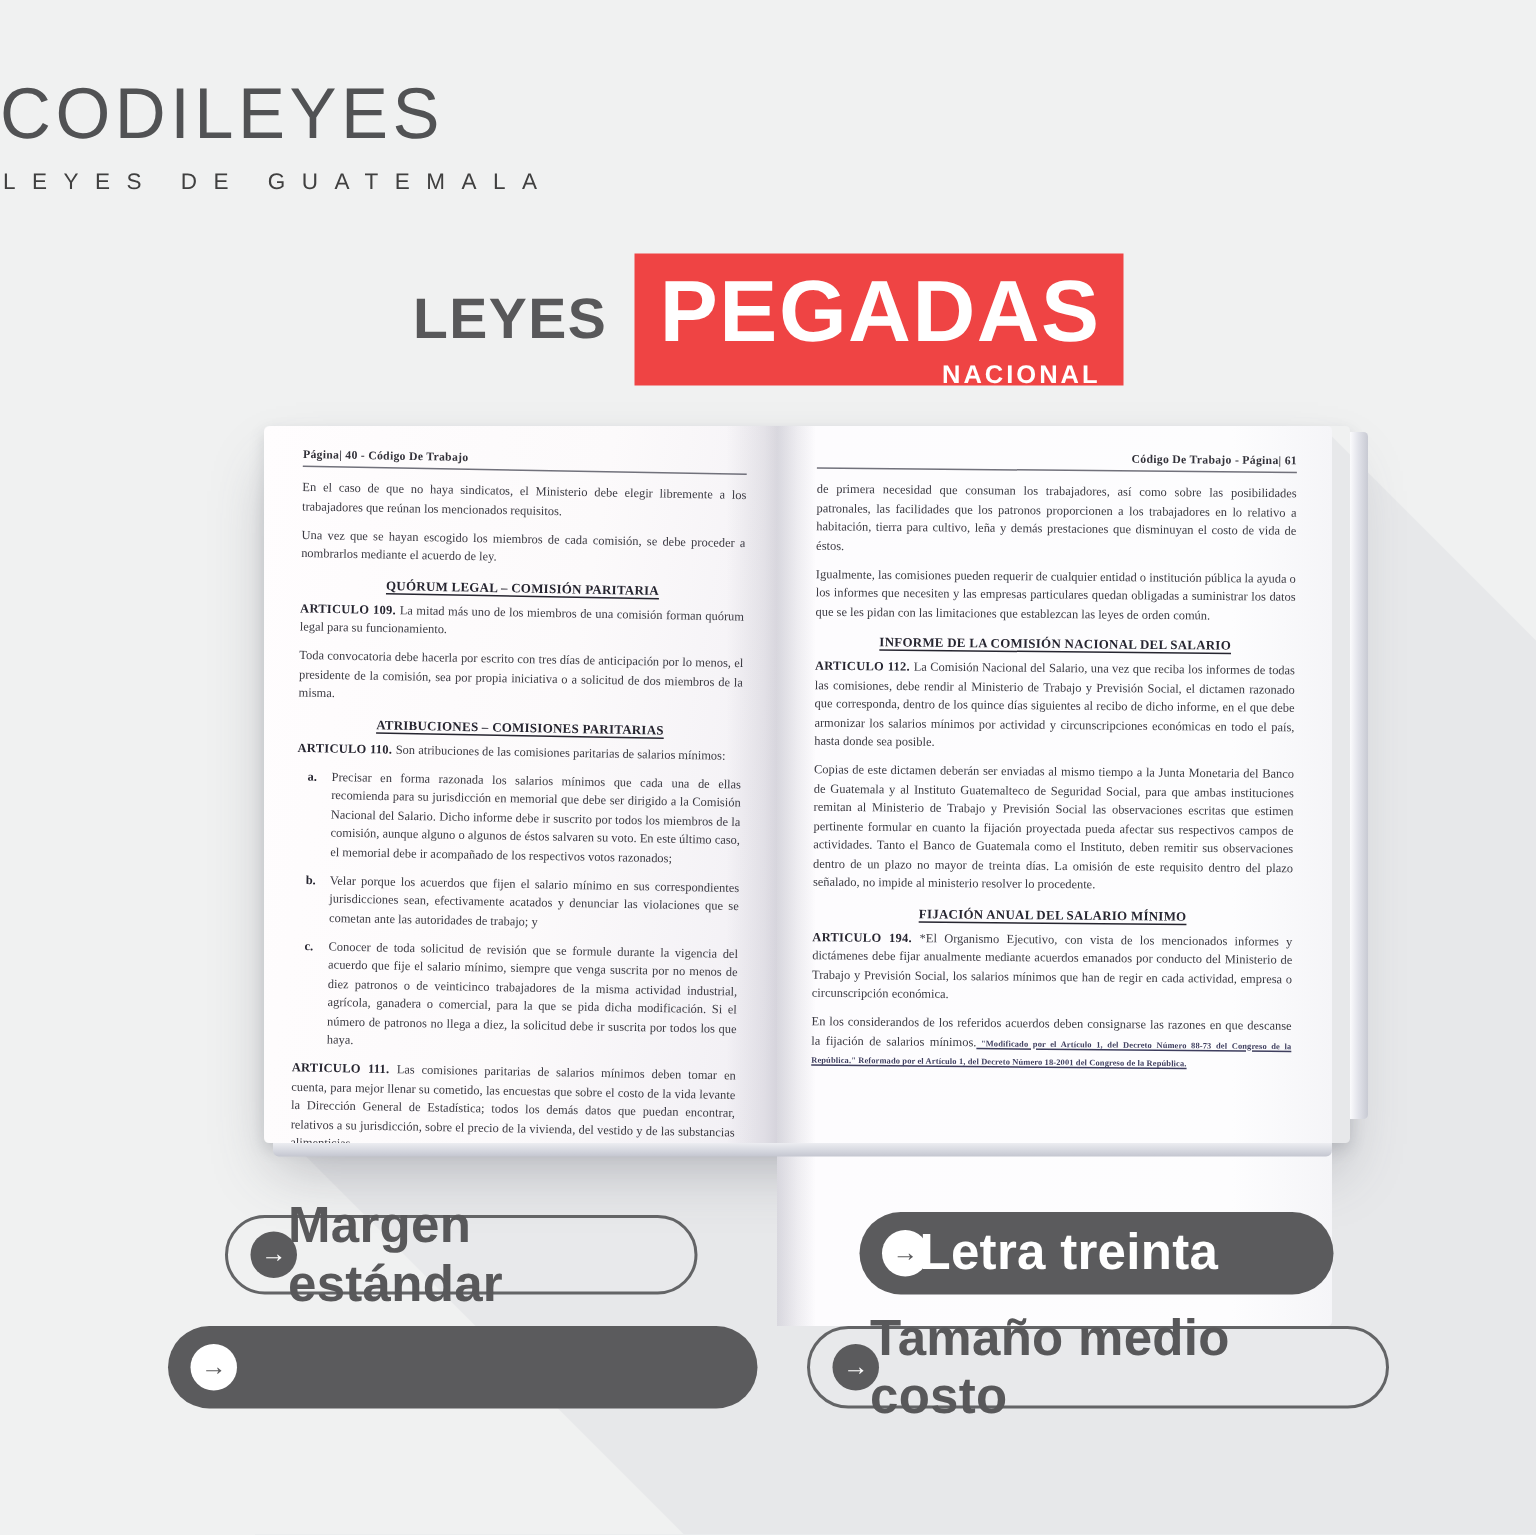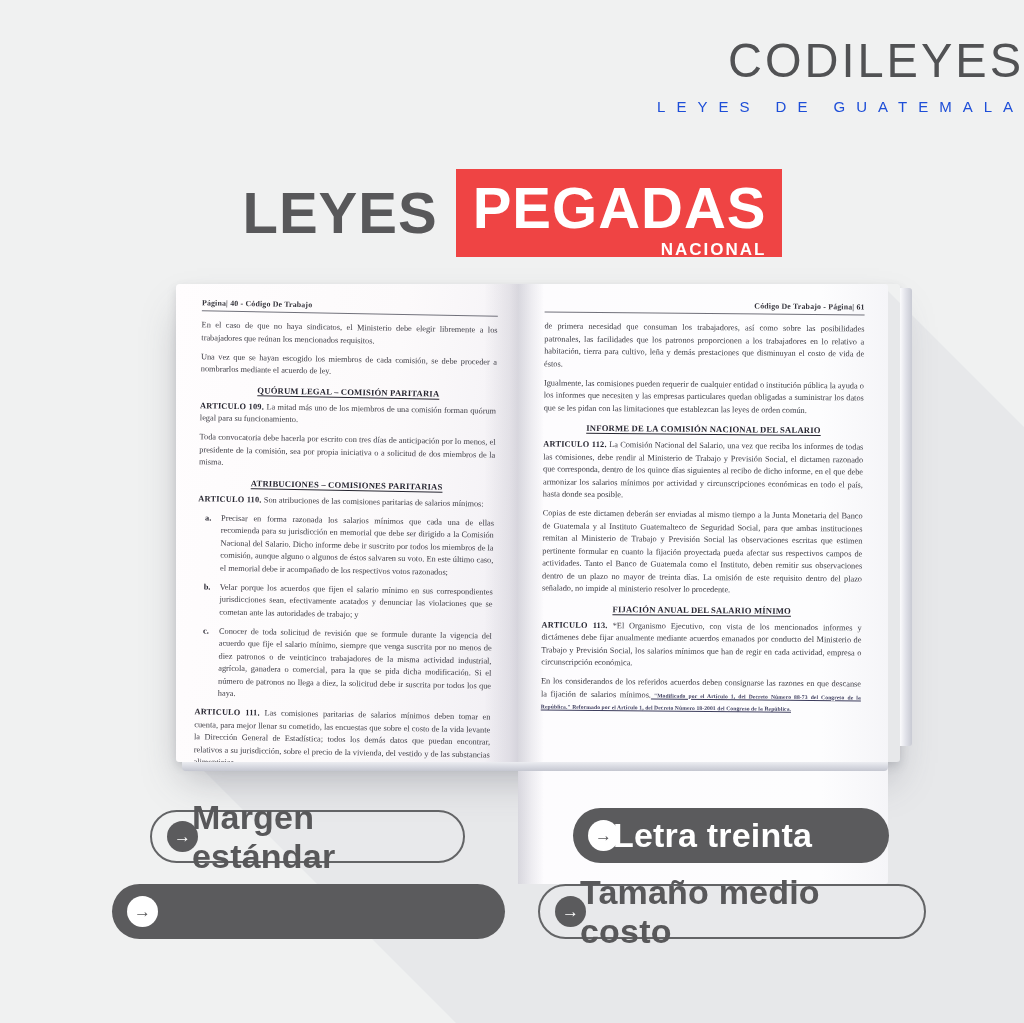--- a/index.html
+++ b/index.html
@@ -8,35 +8,35 @@
     background:#f0f1f1;
     font-family:"Liberation Sans", sans-serif;
     -webkit-font-smoothing:antialiased;
   }
   
   .bg-shadow{
     position:absolute;inset:0;background:#e7e8ea;
     clip-path:polygon(885px 288px,1024px 427px,1024px 1023px,456px 1023px,188px 755px,885px 740px);
   }
   
-  .logo{position:absolute;top:37px;left:0;width:100%;text-align:right;}
+  .logo{position:absolute;top:52px;left:0;width:100%;text-align:left;}
   .logo-name{
     font-size:47px;font-weight:300;letter-spacing:3px;color:#515254;line-height:1;
     transform:scaleY(1.02);
   }
   .logo-tagline{
     margin-top:14px;font-size:15px;font-weight:400;letter-spacing:11px;
-    padding-left:28px;color:#1d4ed8;
+    padding-left:2px;color:#404040;
   }
   
   .banner{
     position:absolute;top:169px;left:0;width:100%;height:88px;
     display:flex;justify-content:center;align-items:center;gap:18px;
   }
-  .banner-word1{font-size:58px;font-weight:700;color:#58585a;line-height:1;letter-spacing:1px;}
+  .banner-word1{font-size:38px;font-weight:700;color:#58585a;line-height:1;letter-spacing:1px;}
   .banner-box{
     background:#ef4444;height:88px;box-sizing:border-box;
     padding:10px 15px 6px 17px;display:flex;flex-direction:column;align-items:flex-end;
   }
   .banner-word2{font-size:58px;font-weight:700;color:#ffffff;line-height:1;letter-spacing:1px;}
   .banner-sub{font-size:17px;font-weight:700;color:#ffffff;letter-spacing:2px;margin-top:3px;}
   
   .book{
     position:absolute;left:176px;top:284px;width:724px;height:478px;
     display:flex;border-radius:3px;
@@ -151,21 +151,21 @@
     <div class="page page-right">
       <div class="page-inner">
         <div class="bk-header right">Código De Trabajo - Página| 61</div>
         <div>
             <p class="bk-p">de primera necesidad que consuman los trabajadores, así como sobre las posibilidades patronales, las facilidades que los patronos proporcionen a los trabajadores en lo relativo a habitación, tierra para cultivo, leña y demás prestaciones que disminuyan el costo de vida de éstos.</p>
             <p class="bk-p">Igualmente, las comisiones pueden requerir de cualquier entidad o institución pública la ayuda o los informes que necesiten y las empresas particulares quedan obligadas a suministrar los datos que se les pidan con las limitaciones que establezcan las leyes de orden común.</p>
             <div class="bk-heading">INFORME DE LA COMISIÓN NACIONAL DEL SALARIO</div>
             <p class="bk-p"><span class="bk-lead">ARTICULO 112. </span>La Comisión Nacional del Salario, una vez que reciba los informes de todas las comisiones, debe rendir al Ministerio de Trabajo y Previsión Social, el dictamen razonado que corresponda, dentro de los quince días siguientes al recibo de dicho informe, en el que debe armonizar los salarios mínimos por actividad y circunscripciones económicas en todo el país, hasta donde sea posible.</p>
             <p class="bk-p">Copias de este dictamen deberán ser enviadas al mismo tiempo a la Junta Monetaria del Banco de Guatemala y al Instituto Guatemalteco de Seguridad Social, para que ambas instituciones remitan al Ministerio de Trabajo y Previsión Social las observaciones escritas que estimen pertinente formular en cuanto la fijación proyectada pueda afectar sus respectivos campos de actividades. Tanto el Banco de Guatemala como el Instituto, deben remitir sus observaciones dentro de un plazo no mayor de treinta días. La omisión de este requisito dentro del plazo señalado, no impide al ministerio resolver lo procedente.</p>
             <div class="bk-heading">FIJACIÓN ANUAL DEL SALARIO MÍNIMO</div>
-            <p class="bk-p"><span class="bk-lead">ARTICULO 113. </span>*El Organismo Ejecutivo, con vista de los mencionados informes y dictámenes debe fijar anualmente mediante acuerdos emanados por conducto del Ministerio de Trabajo y Previsión Social, los salarios mínimos que han de regir en cada actividad, empresa o circunscripción económica.</p>
+            <p class="bk-p"><span class="bk-lead">ARTICULO 194. </span>*El Organismo Ejecutivo, con vista de los mencionados informes y dictámenes debe fijar anualmente mediante acuerdos emanados por conducto del Ministerio de Trabajo y Previsión Social, los salarios mínimos que han de regir en cada actividad, empresa o circunscripción económica.</p>
             <p class="bk-p">En los considerandos de los referidos acuerdos deben consignarse las razones en que descanse la fijación de salarios mínimos.<span class="bk-footnote"> "Modificado por el Artículo 1, del Decreto Número 88-73 del Congreso de la República." Reformado por el Artículo 1, del Decreto Número 18-2001 del Congreso de la República.</span></p>
           </div>
       </div>
     </div>
     <div class="page-edge-right"></div>
     <div class="page-edge-bottom"></div>
   </div>
 
   <div>
       <div class="pill outline pill-pos-0">

